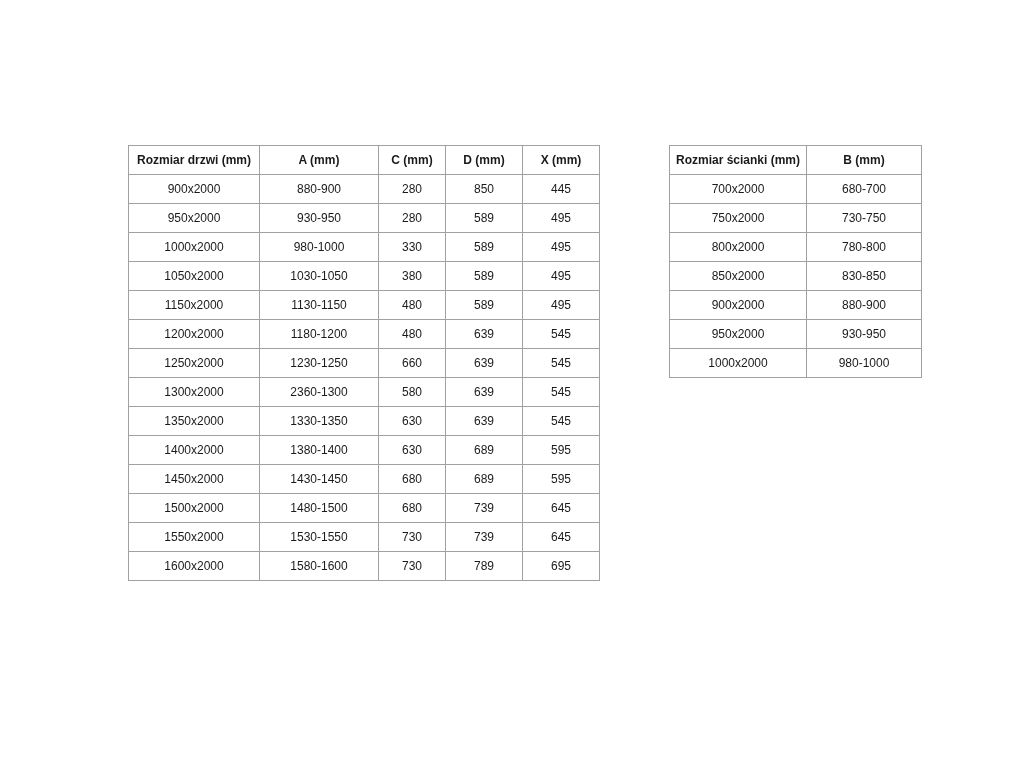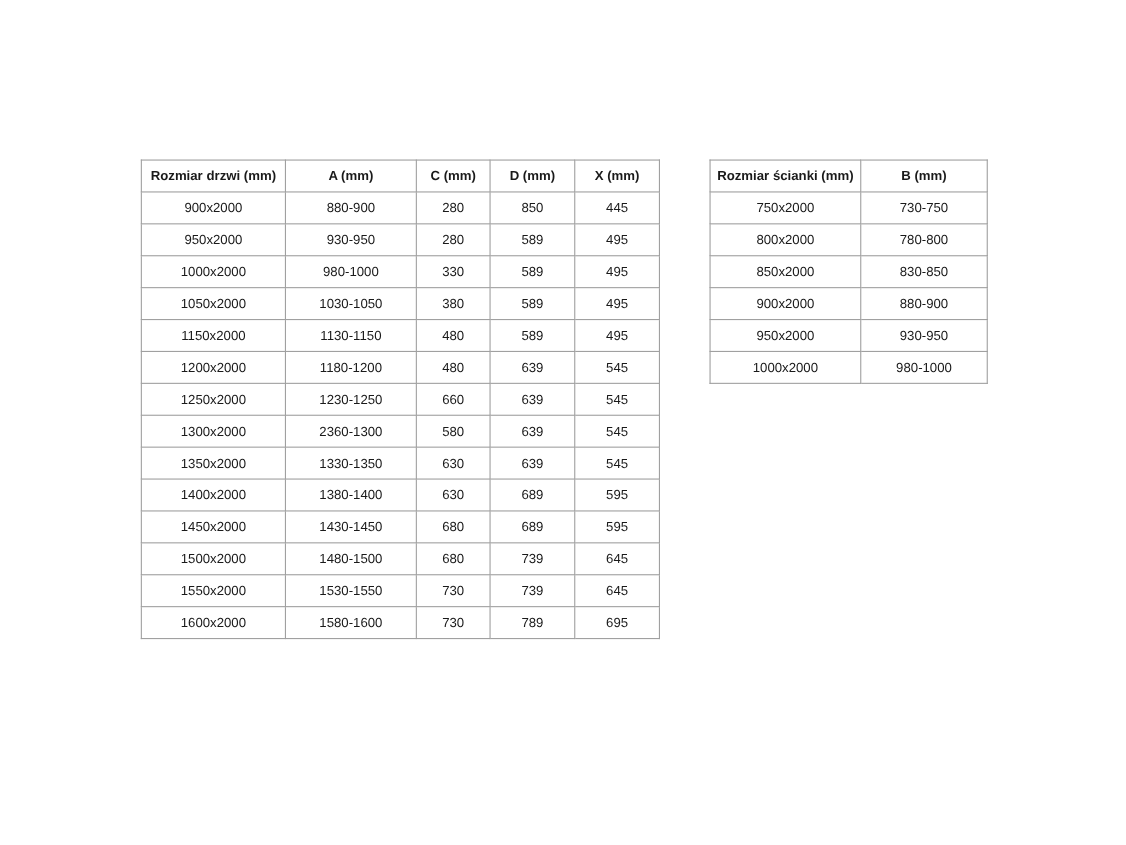--- a/index.html
+++ b/index.html
@@ -40,21 +40,21 @@
   .door-table {
     left: 128px;
     top: 145px;
   }
   .door-table th:nth-child(1) { width: 122px; }
   .door-table th:nth-child(2) { width: 110px; }
   .door-table th:nth-child(3) { width: 58px;  }
   .door-table th:nth-child(4) { width: 68px;  }
   .door-table th:nth-child(5) { width: 68px;  }
   .wall-table {
-    left: 645px;
+    left: 669px;
     top: 145px;
   }
   .wall-table th:nth-child(1) { width: 128px; }
   .wall-table th:nth-child(2) { width: 106px; text-align: center; }
 </style>
 </head>
 <body>
 
 <div>
   <table class="spec-table door-table">
@@ -171,20 +171,24 @@
 
   <table class="spec-table wall-table">
       <thead>
         <tr>
           <th>Rozmiar ścianki (mm)</th>
           <th>B (mm)</th>
         </tr>
       </thead>
       <tbody>
         <tr>
+          <td>700x2000</td>
+          <td>680-700</td>
+        </tr>
+        <tr>
           <td>750x2000</td>
           <td>730-750</td>
         </tr>
         <tr>
           <td>800x2000</td>
           <td>780-800</td>
         </tr>
         <tr>
           <td>850x2000</td>
           <td>830-850</td>

